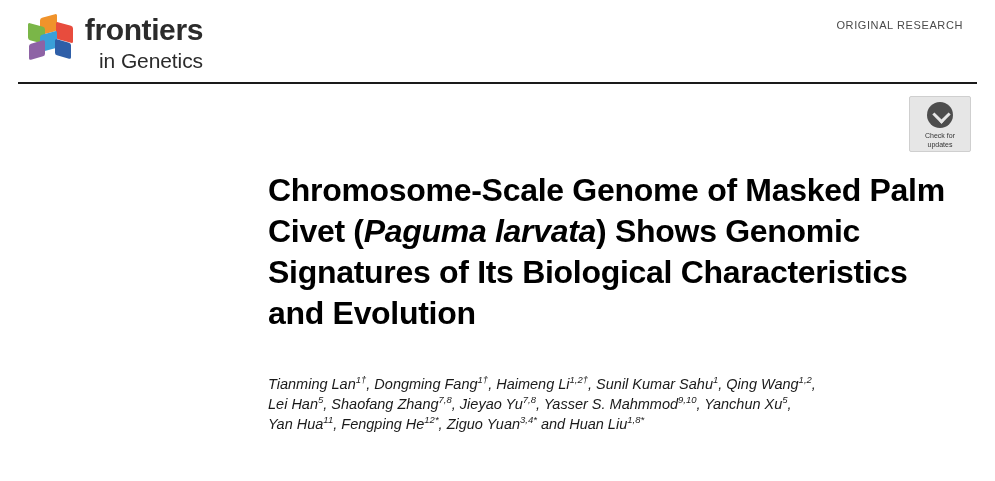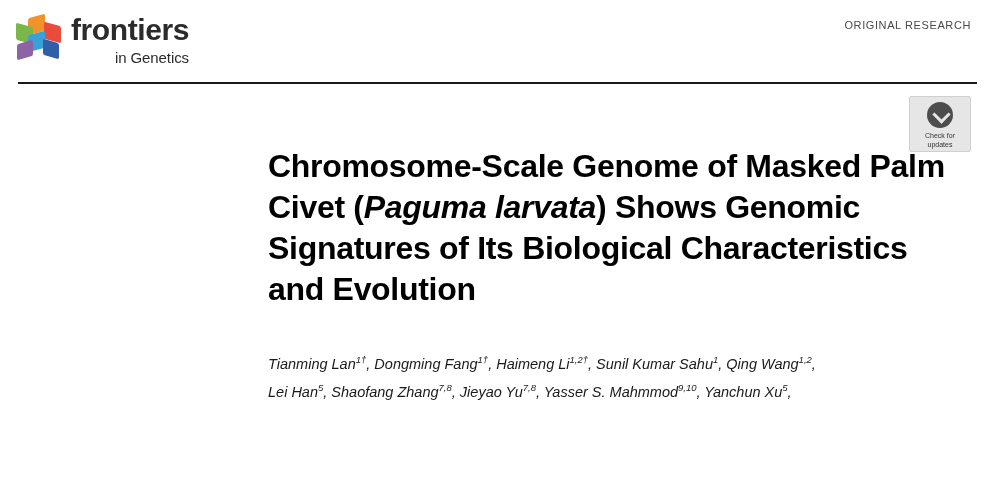--- a/index.html
+++ b/index.html
@@ -18,24 +18,25 @@
 
   
   .header {
     position: relative;
     height: 78px;
     padding: 14px 24px 0 18px;
     box-sizing: border-box;
   }
   .brand {
     position: absolute;
-    left: 16px;
+    left: 28px;
     top: 14px;
     display: flex;
     align-items: flex-start;
+    text-align: right;
   }
   .brand-logo {
     width: 46px;
     height: 46px;
     position: relative;
     margin-right: 9px;
     margin-top: 2px;
   }
   .brand-logo span {
     position: absolute;
@@ -50,30 +51,30 @@
   .cube-f { width: 16px; height: 16px; background: #8e63a5; left: 1px;   top: 26px; transform: skewY(-16deg); }
 
   .brand-text { line-height: 1; padding-top: 1px; }
   .brand-name {
     font-size: 30px;
     font-weight: bold;
     letter-spacing: -0.4px;
     color: #2b2b2b;
   }
   .brand-sub {
-    font-size: 15px;
+    font-size: 21px;
     color: #2b2b2b;
     margin-top: 5px;
-    margin-left: 44px;
+    margin-left: 16px;
     letter-spacing: -0.1px;
   }
 
   .pub-meta {
     position: absolute;
-    right: 24px;
+    right: 32px;
     top: 18px;
     text-align: left;
     color: #555555;
     font-size: 11.5px;
     line-height: 15px;
   }
   .pub-meta .orig {
     letter-spacing: 0.6px;
     font-size: 11px;
     color: #4a4a4a;
@@ -121,20 +122,21 @@
   .crossmark-label {
     font-size: 7px;
     color: #333333;
     line-height: 9px;
   }
 
   
   .content {
     position: relative;
     padding: 0 24px 0 18px;
+    margin-top: 24px;
   }
 
   .article {
     margin-left: 250px;
     margin-right: 18px;
     padding-top: 62px;
   }
 
   .title {
     font-size: 32px;
@@ -142,21 +144,21 @@
     font-weight: bold;
     letter-spacing: -0.3px;
     color: #000000;
     margin: 0;
   }
   .title .ital { font-style: italic; }
 
   .authors {
     margin-top: 38px;
     font-size: 14.5px;
-    line-height: 23px;
+    line-height: 15px;
     font-style: italic;
     color: #1a1a1a;
   }
   .authors sup {
     font-size: 9.5px;
     vertical-align: super;
     font-style: italic;
   }
 </style>
 </head>
@@ -197,16 +199,17 @@
   <div class="article">
 
     <h1 class="title"><span>Chromosome-Scale Genome of Masked Palm Civet (</span><span class="ital">Paguma larvata</span><span>) Shows Genomic Signatures of Its Biological Characteristics and Evolution</span></h1>
 
     <div class="authors">
       <div><span>Tianming Lan</span><sup>1†</sup><span>, Dongming Fang</span><sup>1†</sup><span>, Haimeng Li</span><sup>1,2†</sup><span>, Sunil Kumar Sahu</span><sup>1</sup><span>, Qing Wang</span><sup>1,2</sup><span>,</span></div>
 
 
       <div><span>Lei Han</span><sup>5</sup><span>, Shaofang Zhang</span><sup>7,8</sup><span>, Jieyao Yu</span><sup>7,8</sup><span>, Yasser S. Mahmmod</span><sup>9,10</sup><span>, Yanchun Xu</span><sup>5</sup><span>,</span></div>
 
+      <div><span>Yan Hua</span><sup>11</sup><span>, Fengping He</span><sup>12*</sup><span>, Ziguo Yuan</span><sup>3,4*</sup><span> and Huan Liu</span><sup>1,8*</sup></div>
     </div>
 
   </div>
 </div>
 
 </body></html>

